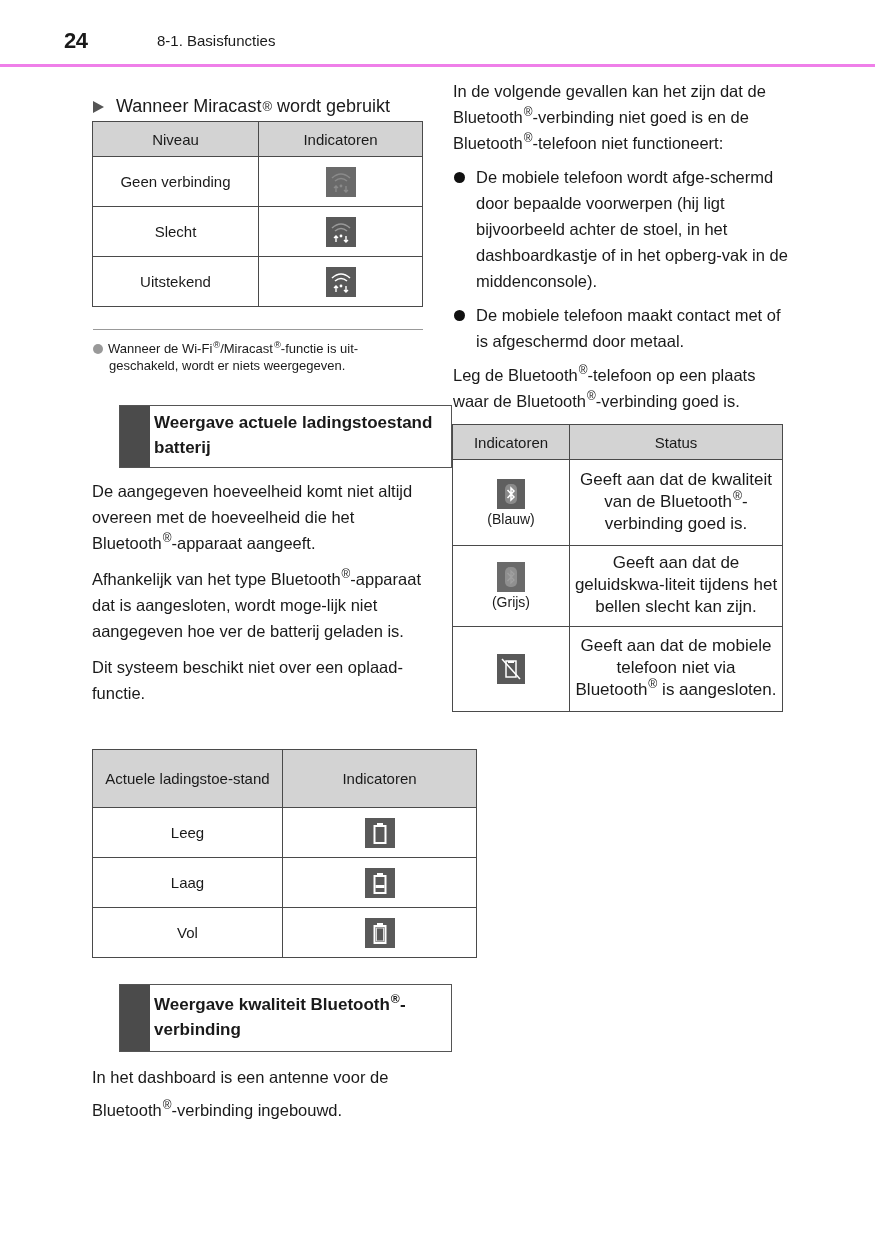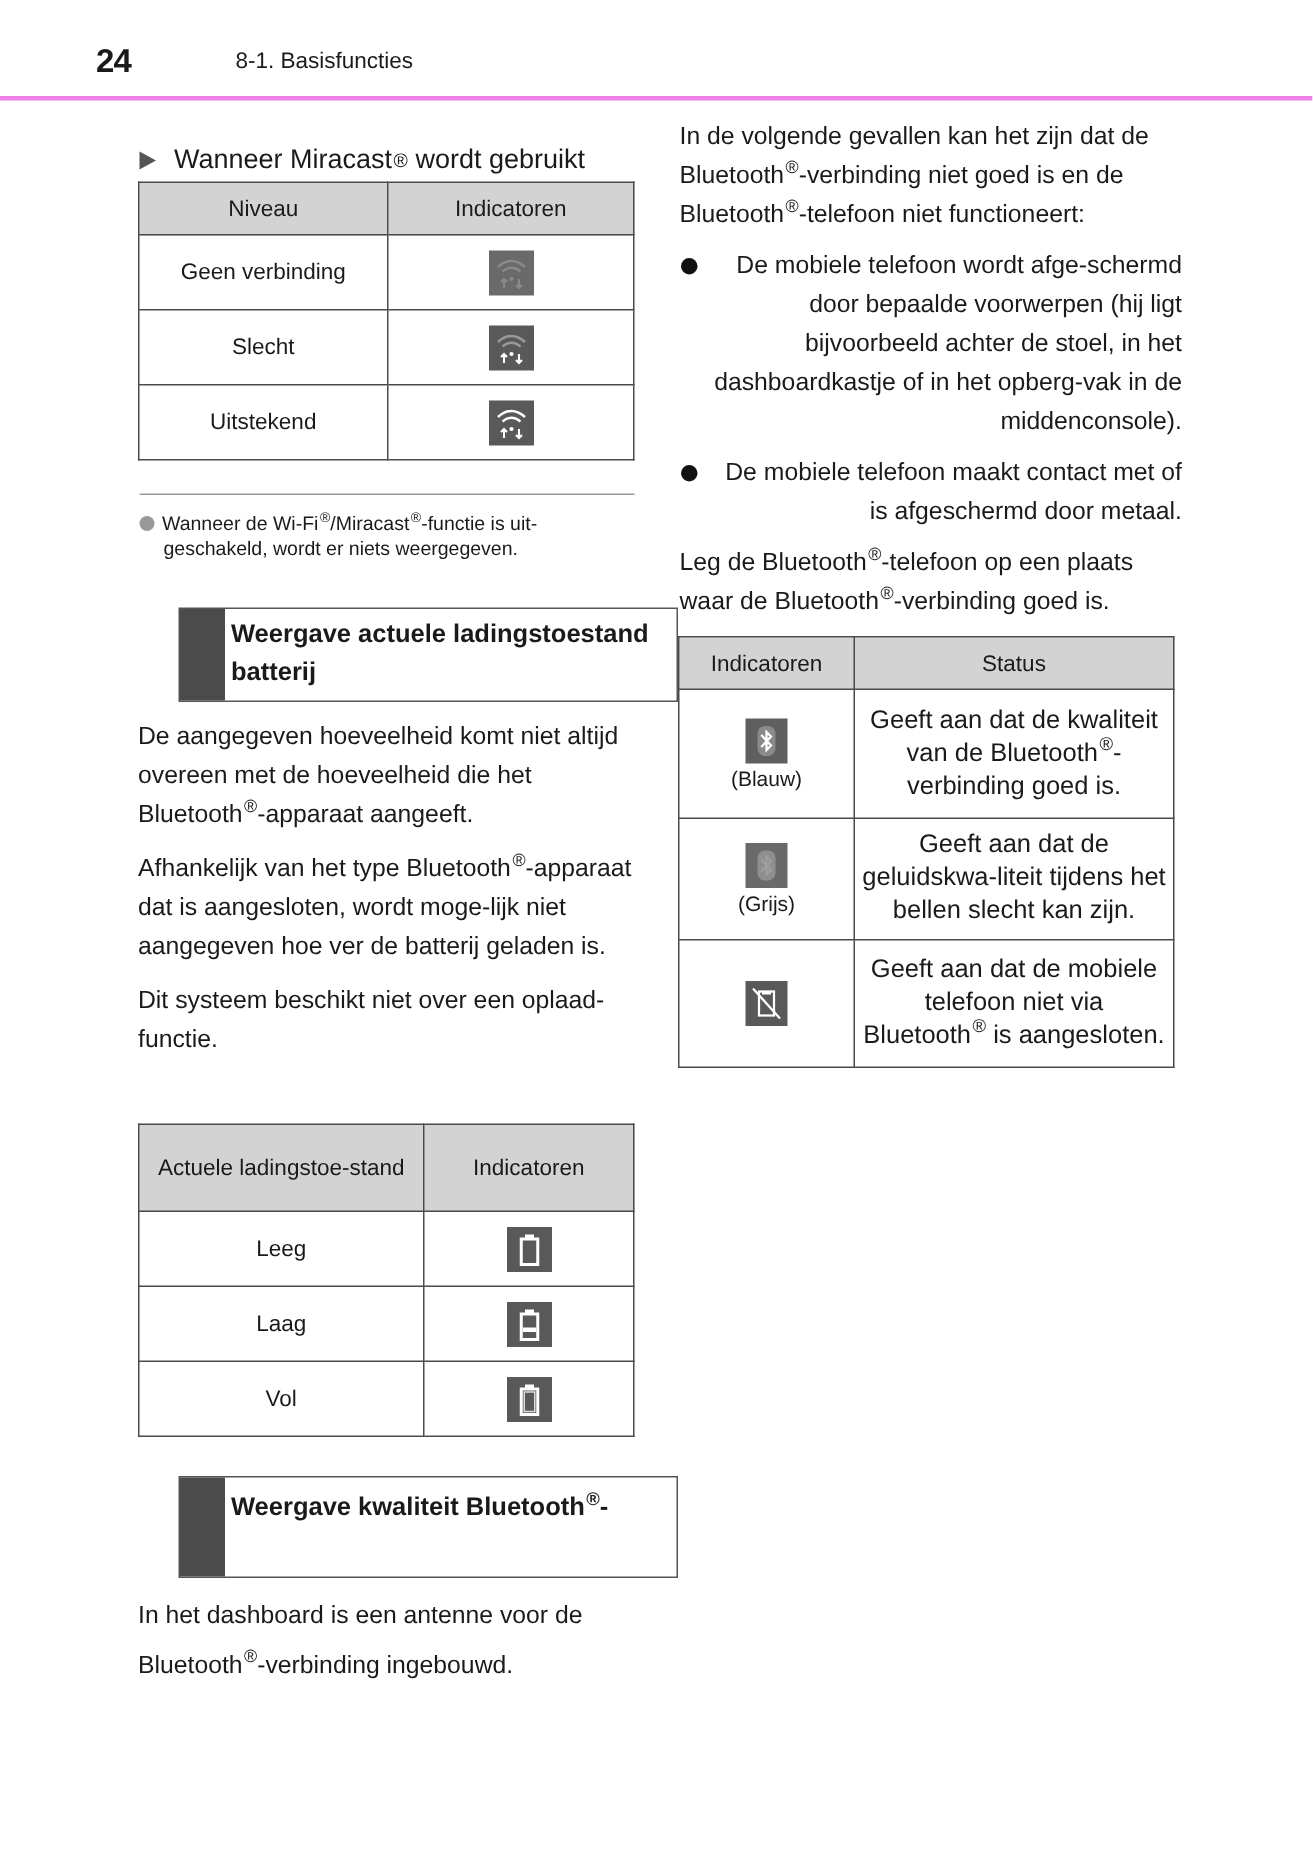--- a/index.html
+++ b/index.html
@@ -33,21 +33,21 @@
   .sec-head { border: 1px solid #555; display: flex; margin-left: 28px; }
   .sec-head .bar { width: 30px; background: #4b4b4b; flex: 0 0 auto; }
   .sec-head .txt { padding: 4px 8px 6px 4px; font-size: 17px; font-weight: bold; line-height: 25px; }
 
   .para { font-size: 16.5px; line-height: 26px; width: 335px; }
   .para p { margin: 0 0 10px 0; }
 
   
   .r-para { left: 453px; top: 78px; width: 335px; font-size: 16.5px; line-height: 26px; }
   .r-para p { margin: 0; }
-  ul.bul { list-style: none; margin: 8px 0 8px 0; padding: 0; text-align: right; }
+  ul.bul { list-style: none; margin: 8px 0 8px 0; padding: 0; }
   ul.bul li { position: relative; padding-left: 23px; margin-bottom: 8px; }
   ul.bul li::before { content: ""; position: absolute; left: 1px; top: 8px; width: 11px; height: 11px; border-radius: 50%; background: #111; }
 
   .bt-status { text-align: center; padding: 4px 4px 6px 4px !important; font-size: 17px; line-height: 22px; }
   .bt-label { font-size: 14px; display: block; margin-top: 2px; }
 </style>
 </head>
 <body>
 
 <div class="abs page-num">24</div>
@@ -119,21 +119,21 @@
     <div>batterij</div>
   </div>
 </div>
 
 <div class="abs para" style="left:92px; top:478px;">
   <p><span>De aangegeven hoeveelheid komt niet altijd overeen met de hoeveelheid die het Bluetooth</span><sup class="r">®</sup><span>-apparaat aangeeft.</span></p>
   <p><span>Afhankelijk van het type Bluetooth</span><sup class="r">®</sup><span>-apparaat dat is aangesloten, wordt moge-lijk niet aangegeven hoe ver de batterij geladen is.</span></p>
   <p>Dit systeem beschikt niet over een oplaad-functie.</p>
 </div>
 
-<table class="t" style="left:92px; top:749px; width:331px;padding-left:36px;">
+<table class="t" style="left:92px; top:749px; width:385px;padding-left:36px;">
   <tbody>
       <tr style="height:58px;">
     <th style="width:165px; line-height:21px; padding:0 12px;">Actuele ladingstoe-stand</th>
     <th>Indicatoren</th>
   </tr>
   <tr style="height:50px;">
     <td>Leeg</td>
     <td><span class="icon-box">
       <svg width="30" height="30" viewBox="0 0 30 30">
               <rect x="12" y="5" width="6" height="3" fill="#fff"></rect>
@@ -158,20 +158,21 @@
               <rect x="11.5" y="10" width="7" height="13" fill="none" stroke="#ddd" stroke-width="1"></rect>
             </svg></span></td>
   </tr>
 </tbody>
   </table>
 
 <div class="abs sec-head" style="left:91px; top:984px; width:331px; height:66px;">
   <div class="bar"></div>
   <div class="txt" style="padding-top:7px;">
     <div><span>Weergave kwaliteit Bluetooth</span><sup class="r">®</sup><span>-</span></div>
+    <div>verbinding</div>
   </div>
 </div>
 
 <div class="abs para" style="left:92px; top:1061px; line-height:33px;">
   <p><span>In het dashboard is een antenne voor de Bluetooth</span><sup class="r">®</sup><span>-verbinding ingebouwd.</span></p>
 </div>
 
 <div class="abs r-para">
   <p><span>In de volgende gevallen kan het zijn dat de Bluetooth</span><sup class="r">®</sup><span>-verbinding niet goed is en de Bluetooth</span><sup class="r">®</sup><span>-telefoon niet functioneert:</span></p>
   <ul class="bul">

